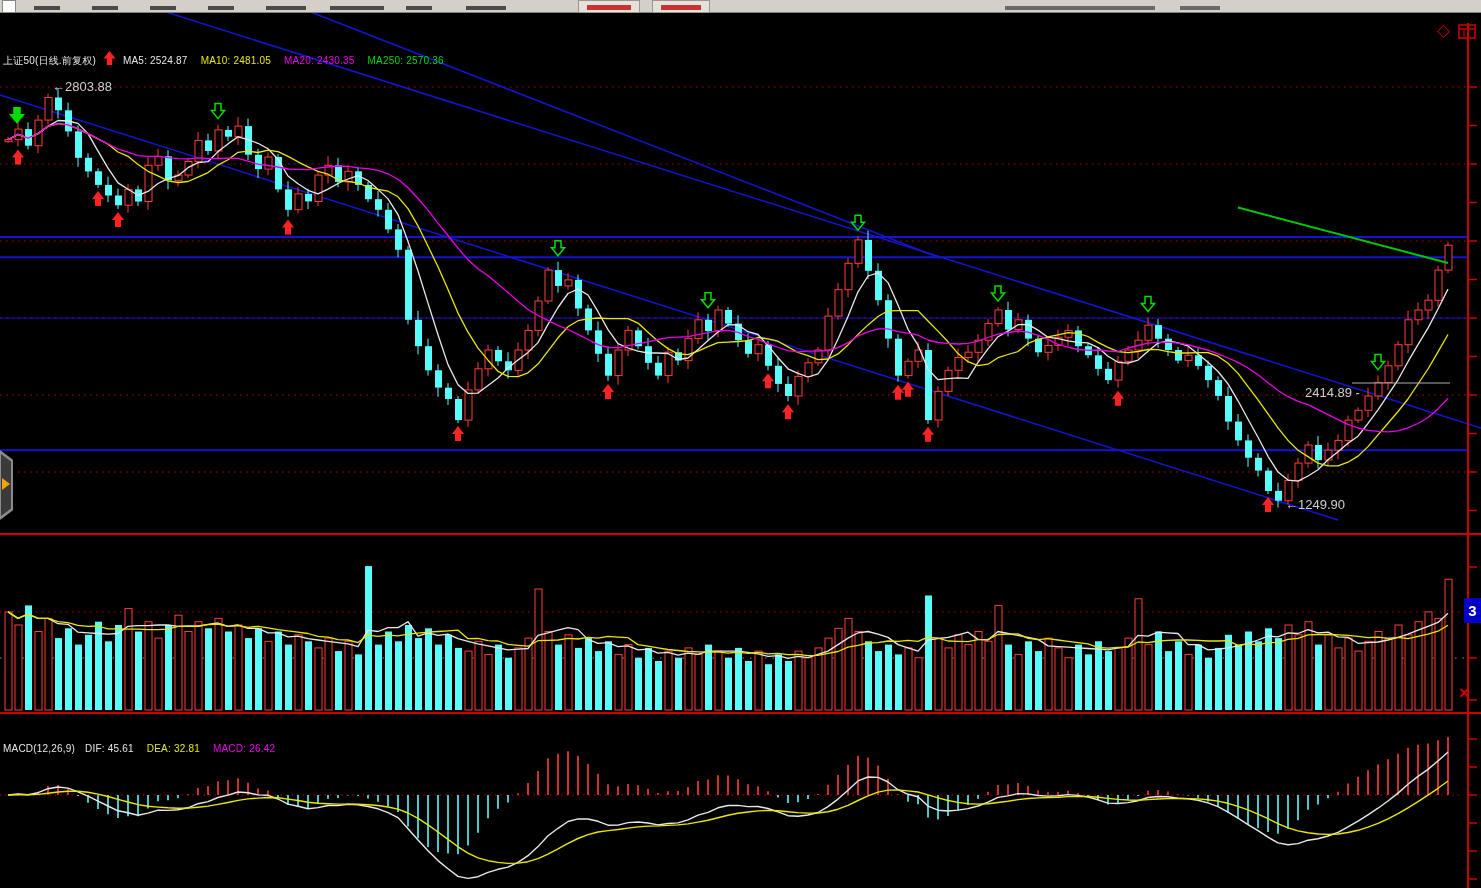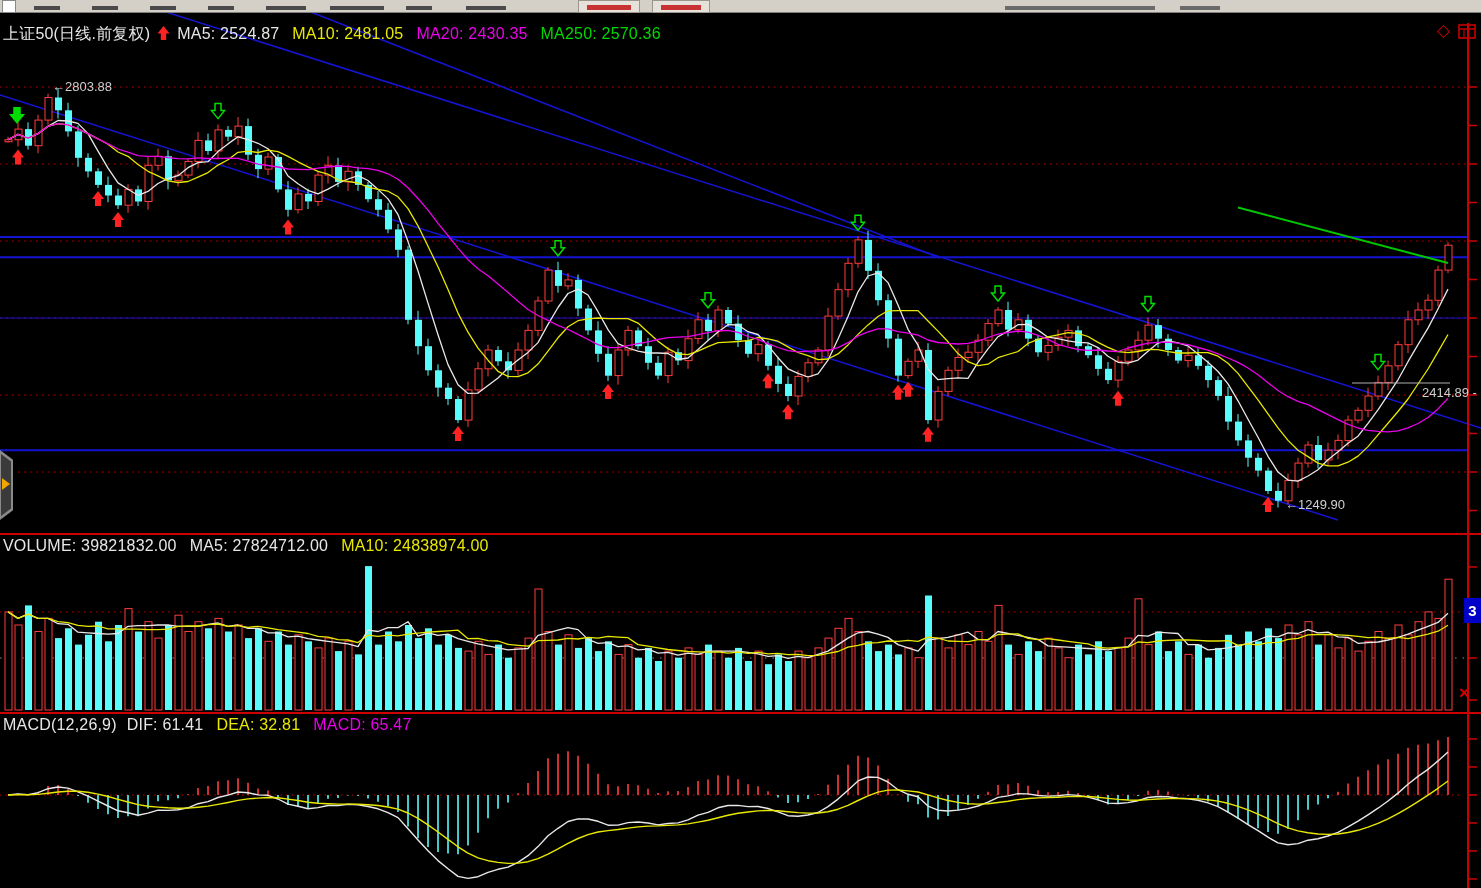--- a/index.html
+++ b/index.html
@@ -7,21 +7,21 @@
         font-family:"Liberation Sans","DejaVu Sans",sans-serif;}
   #chart-svg{position:absolute;left:0;top:0;z-index:1;}
   .ov{position:absolute;z-index:2;white-space:nowrap;}
   
   .menubar{left:0;top:0;width:1481px;height:12px;background:#d4d0c8;border-bottom:1px solid #808080;}
   .menustub{position:absolute;bottom:2px;height:4px;background:#4a4a4a;}
   .menubtn{position:absolute;top:0;height:11px;background:#e6e2da;border:1px solid #9a968e;}
   .menured{position:absolute;bottom:2px;height:5px;background:#c83232;}
   .mw{position:absolute;left:2px;top:0;width:12px;height:11px;background:#fff;border:1px solid #888;}
   
-  .hdr{font-size:16px;letter-spacing:.2px;}
+  .hdr{font-size:10px;letter-spacing:.2px;margin-top:27px;}
   .hdr span{margin-right:13px;}
   .w{color:#e6e6e6}.y{color:#e8e800}.m{color:#ea00ea}.g{color:#00d800}
   .lbl{font-size:13px;color:#cfcfcf;z-index:2;text-align:center;}
   #vol-axis-3{left:1464px;top:598px;width:17px;height:25px;background:#0000c8;color:#ffffff;
               font-size:15px;font-weight:bold;text-align:center;line-height:25px;}
   #vol-x{left:1459px;top:683px;color:#d40000;font-size:18px;font-weight:bold;}
   #icon-diamond{left:1437px;top:22px;color:#c80000;font-size:17px;line-height:17px;}
   #left-tab{left:0;top:450px;width:13px;height:70px;background:#8a8a8a;
             clip-path:polygon(0 0,100% 14%,100% 86%,0 100%);}
   #left-tab .inner{position:absolute;left:1px;top:4px;width:10px;height:62px;background:#3a3a3a;
@@ -723,30 +723,27 @@
   <div class="ov" id="icon-diamond">◇</div>
   <div class="ov" style="left:1458px;top:23px">
     <svg width="19" height="17">
       <rect x="1" y="2" width="16" height="13" fill="none" stroke="#c80000" stroke-width="1.6"></rect>
       <line x1="1" y1="6" x2="17" y2="6" stroke="#c80000" stroke-width="1.4"></line>
       <line x1="6" y1="6" x2="6" y2="15" stroke="#c80000" stroke-width="1.2"></line>
     </svg>
   </div>
 
   <div class="ov lbl" style="left:52px;top:79px">←2803.88</div>
-  <div class="ov lbl" style="left:1422px;top:385px">2414.89 -</div>
+  <div class="ov lbl" style="left:1305px;top:385px">2414.89 -</div>
   <div class="ov lbl" style="left:1285px;top:497px">←1249.90</div>
 
-  <div class="ov hdr" style="left:3px;top:537px">
-    <span class="w">VOLUME: 39821832.00</span><span class="w">MA5: 27824712.00</span><span class="y">MA10: 24838974.00</span>
-  </div>
   <div class="ov" id="vol-axis-3">3</div>
   <div class="ov" id="vol-x">×</div>
 
   <div class="ov hdr" style="left:3px;top:716px">
-    <span class="w" style="margin-right:10px">MACD(12,26,9)</span><span class="w">DIF: 61.41</span><span class="y">DEA: 32.81</span><span class="m">MACD: 65.47</span>
+    <span class="w" style="margin-right:10px">MACD(12,26,9)</span><span class="w">DIF: 45.61</span><span class="y">DEA: 32.81</span><span class="m">MACD: 26.42</span>
   </div>
 
   <div class="ov" id="left-tab">
     <span class="inner"></span>
     <span class="tri"></span>
   </div>
 </div>
 
 </body></html>

